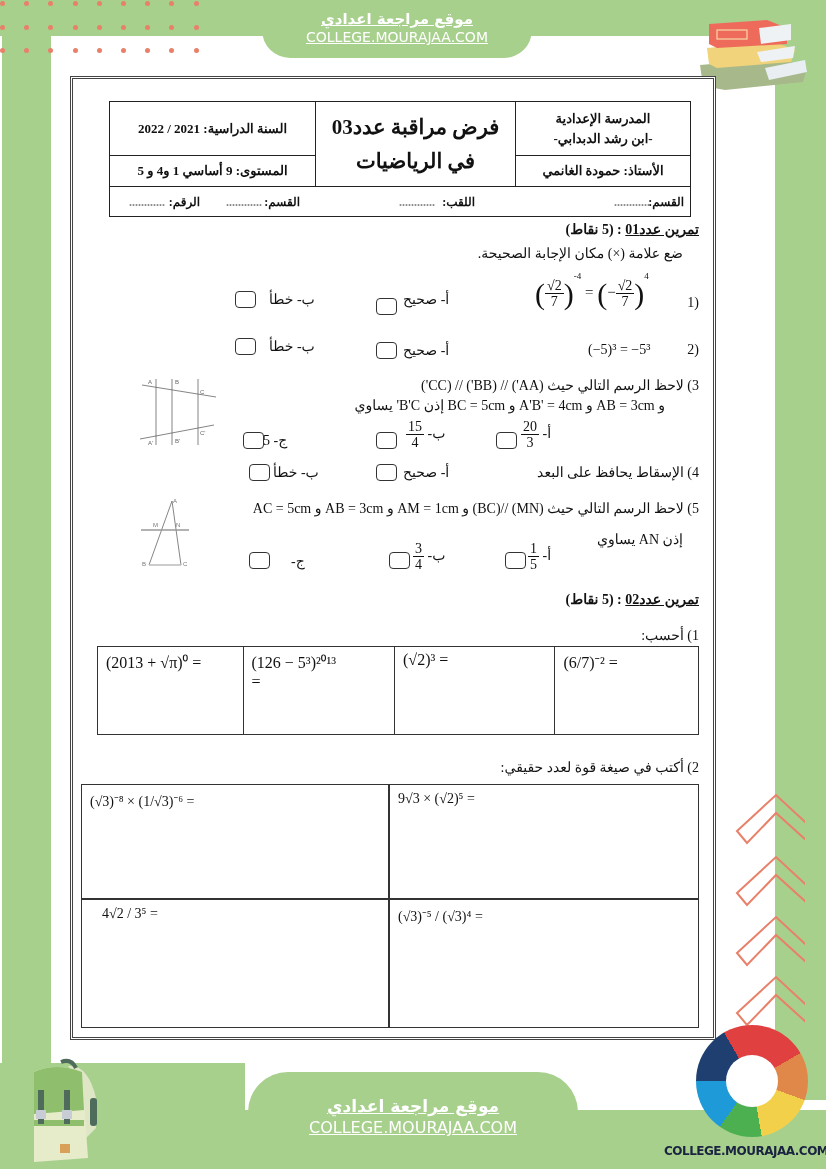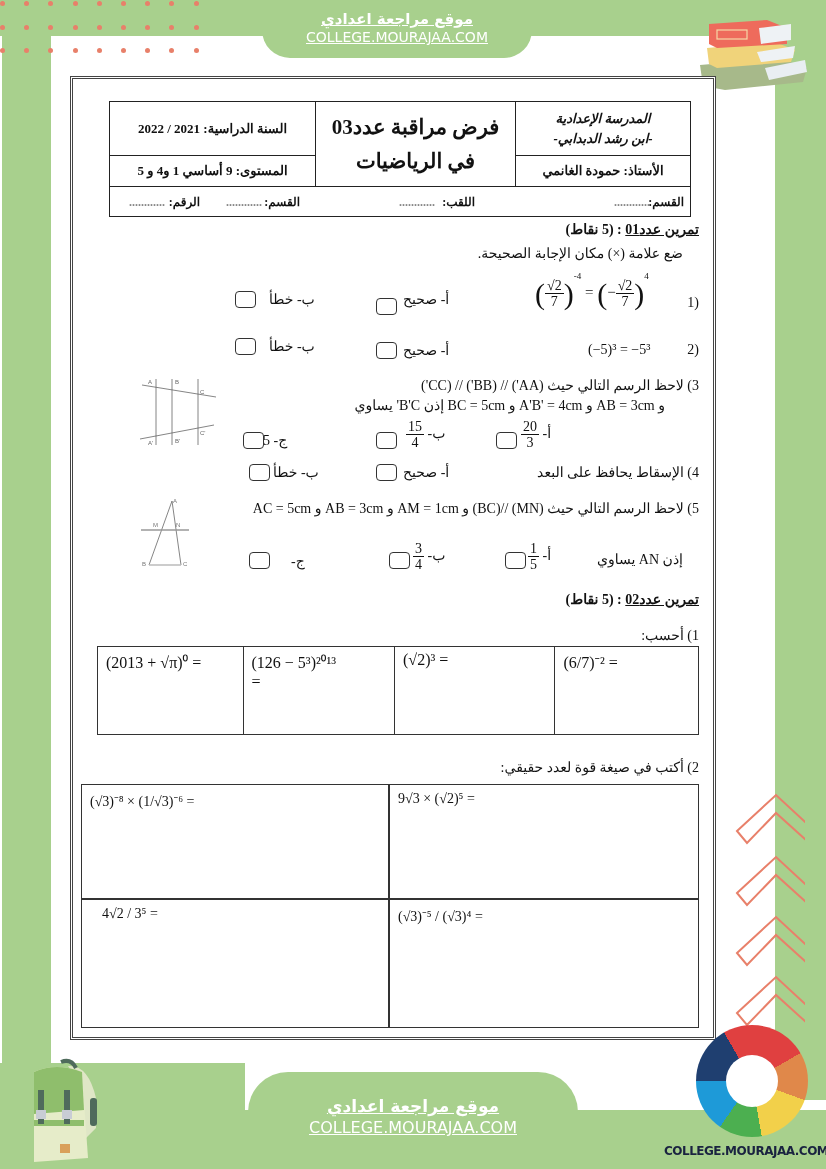--- a/index.html
+++ b/index.html
@@ -28,21 +28,21 @@
   .banner-bottom .en { font-size: 16px; text-decoration: underline; margin-top: 2px; }
 
   
   .paper { position: absolute; left: 70px; top: 76px; width: 646px; height: 964px; background: #fff;
     border: 3px double #444; }
 
   .hdr { position: absolute; left: 36px; top: 22px; width: 582px; height: 116px; border: 1.5px solid #222; direction: rtl; }
   .hdr .c { position: absolute; border-left: 1.5px solid #222; font-size: 13px; font-weight: bold; text-align: center; display: flex; align-items: center; justify-content: center; }
   .hdr .r1 { top: 0; height: 54px; border-bottom: 1.5px solid #222; }
   .hdr .r2 { top: 54px; height: 31px; border-bottom: 1.5px solid #222; }
-  .hdr .school { right: 0; width: 175px; flex-direction: column; line-height: 20px; font-style: italic; }
+  .hdr .school { right: 0; width: 175px; flex-direction: column; line-height: 20px; }
   .hdr .teacher { right: 0; width: 175px; }
   .hdr .title { right: 175px; width: 200px; top: 0; height: 85px; border-bottom: 1.5px solid #222; flex-direction: column; font-size: 21px; line-height: 34px; }
   .hdr .year { right: 375px; width: 205px; border-left: none; }
   .hdr .level { right: 375px; width: 205px; border-left: none; }
   .hdr .row3 { position: absolute; top: 85px; right: 0; width: 100%; height: 30px; display: flex; align-items: center; font-size: 12px; font-weight: bold; }
   .hdr .row3 span { position: absolute; }
 
   .ex-title { position: absolute; font-size: 14px; font-weight: bold; direction: rtl; }
   .ex-title u { text-decoration: underline; margin-top: 41px; }
   .txt { position: absolute; font-size: 14px; direction: rtl; white-space: nowrap; }
@@ -241,21 +241,21 @@
         <text x="14" y="30">M</text>
         <text x="37" y="30">N</text>
         <text x="3" y="69">B</text>
         <text x="44" y="69">C</text>
     </g>
   </svg>
   <div class="txt" style="right:14px;top:421px">
     <span>5)</span>
     <span>لاحظ الرسم التالي حيث (MN) //(BC) و AM = 1cm و AB = 3cm و AC = 5cm</span>
   </div>
-  <div class="txt" style="right:30px;top:472px">إذن AN يساوي</div>
+  <div class="txt" style="right:30px;top:452px">إذن AN يساوي</div>
   <div class="txt" style="left:455px;top:462px">
     <span>أ-</span>
     <span class="frac math">
         <span class="n">1</span>
         <span>5</span>
       </span>
   </div>
   <div class="cb" style="left:432px;top:473px"></div>
   <div class="txt" style="left:340px;top:462px">
     <span>ب-</span>

